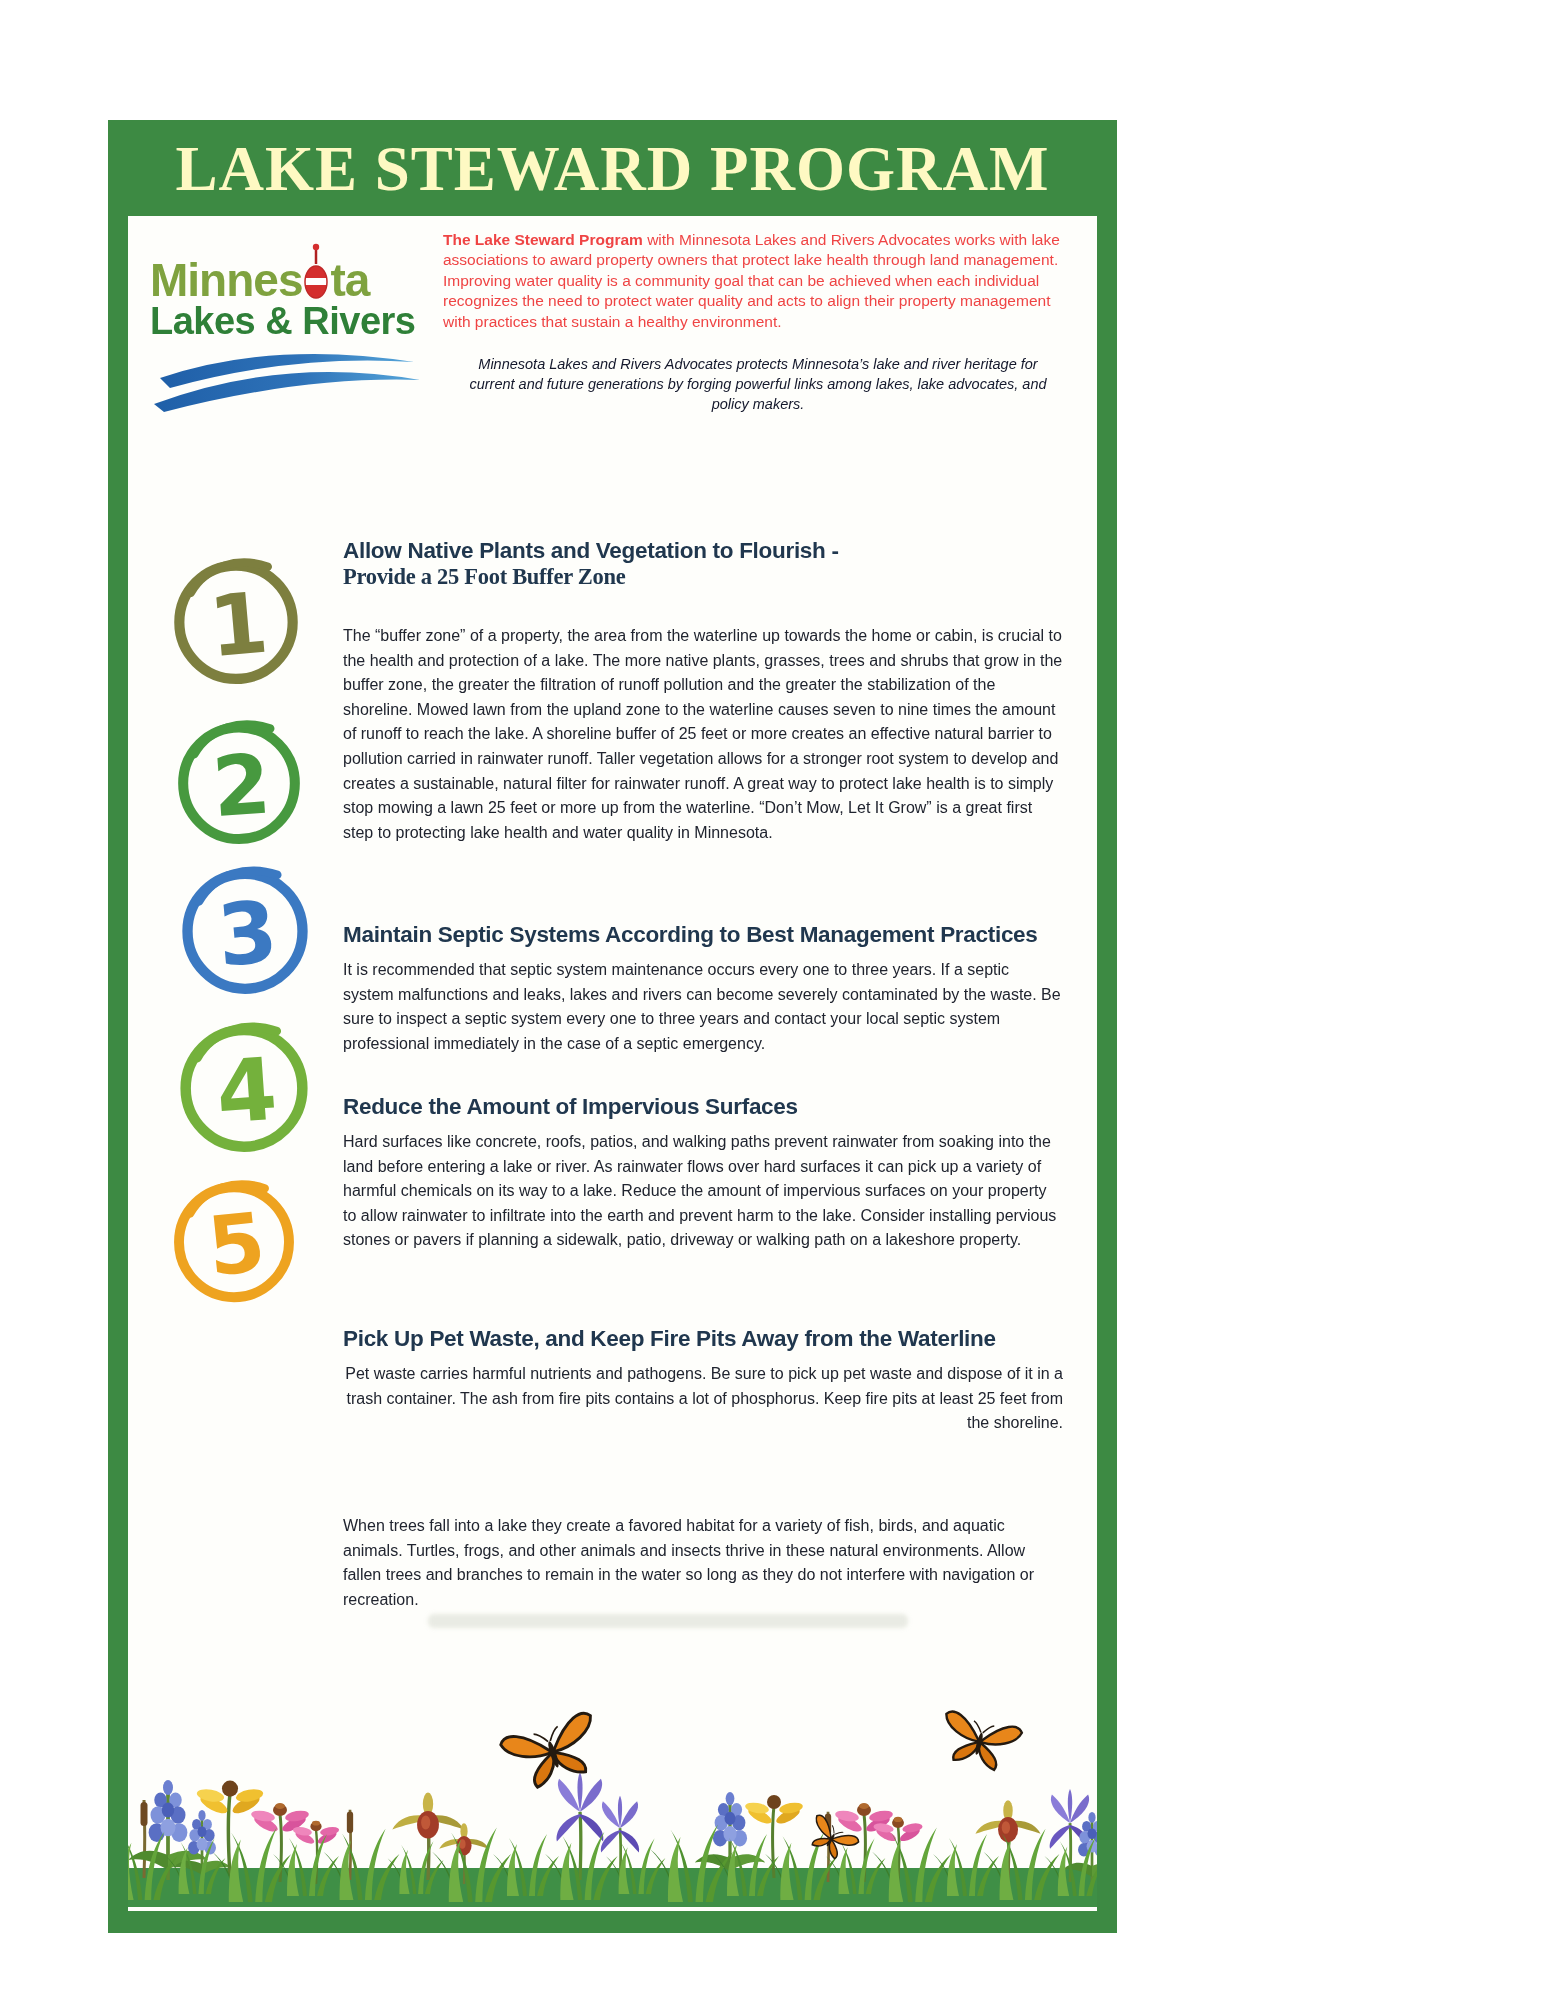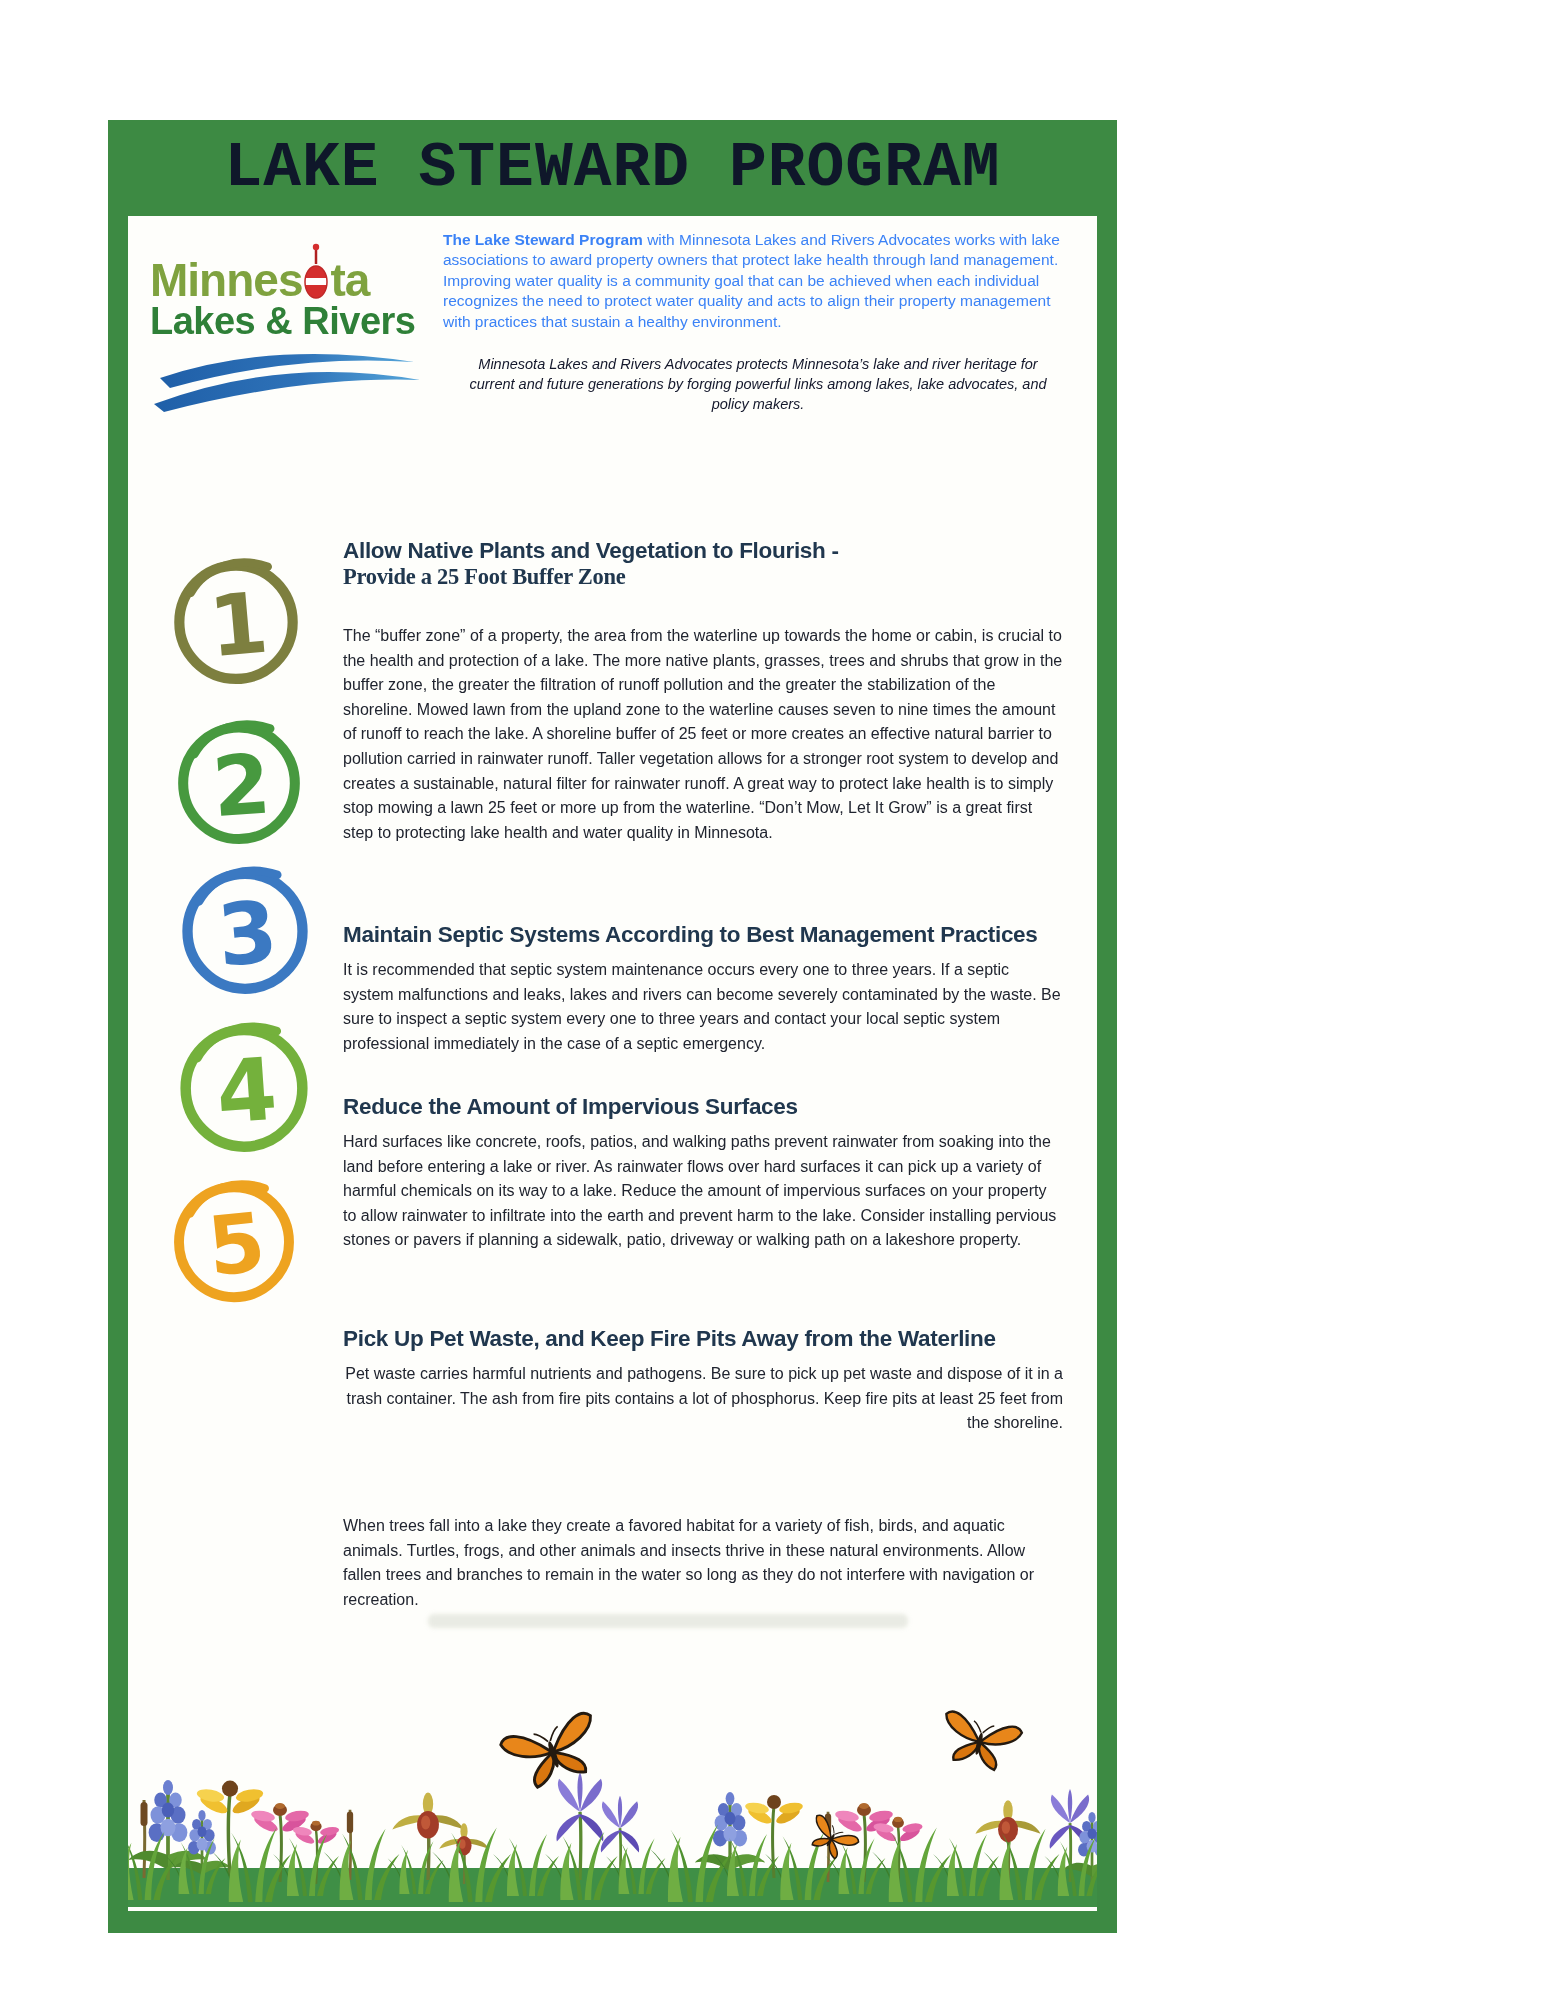--- a/index.html
+++ b/index.html
@@ -1,34 +1,34 @@
 <!DOCTYPE html>
 <html><head>
 <meta charset="utf-8">
 <style>
   html,body{margin:0;padding:0;}
   body{width:1545px;height:2000px;background:#ffffff;position:relative;overflow:hidden;
        font-family:"Liberation Sans", sans-serif;}
   .flyer{position:absolute;left:108px;top:120px;width:1009px;height:1813px;background:#3d8a43;}
   .banner-title{position:absolute;left:0;top:0;width:100%;height:92px;line-height:98px;
-       text-align:center;color:#0f172a;font-weight:bold;font-size:63px;letter-spacing:1px;
-       font-family:Liberation Mono, monospace;}
+       text-align:center;color:#fef9c3;font-weight:bold;font-size:63px;letter-spacing:1px;
+       font-family:Liberation Serif, serif;}
   .panel{position:absolute;left:20px;top:96px;width:969px;height:1695px;background:#fefefb;}
 
   
   .logo-word{position:absolute;left:22px;top:26px;color:#7fa23f;font-weight:bold;
        font-size:46px;letter-spacing:-1px;white-space:nowrap;}
   .logo-word .bobber{display:inline-block;vertical-align:-8px;margin:0 1px;}
   .logo-sub{position:absolute;left:22px;top:84px;color:#2f8038;font-weight:bold;font-size:38px;
        letter-spacing:-0.5px;white-space:nowrap;}
   .logo-waves{position:absolute;left:24px;top:132px;}
 
   
   .intro{position:absolute;left:315px;top:14px;width:622px;font-size:15.5px;line-height:1.32;
-       color:#3b82f6;text-align:left;}
+       color:#ef4444;text-align:left;}
   .intro b{font-weight:bold;}
   .mission{position:absolute;left:330px;top:138px;width:600px;font-size:14.5px;line-height:1.38;
        font-style:italic;color:#14182c;text-align:center;}
 
   
   .sec-head{position:absolute;left:215px;width:726px;font-size:22.5px;font-weight:bold;
        color:#20374e;letter-spacing:-0.3px;}
   .sec-body{position:absolute;left:215px;width:720px;font-size:16px;line-height:24.6px;
        color:#20242f;}
   .badge{position:absolute;}

